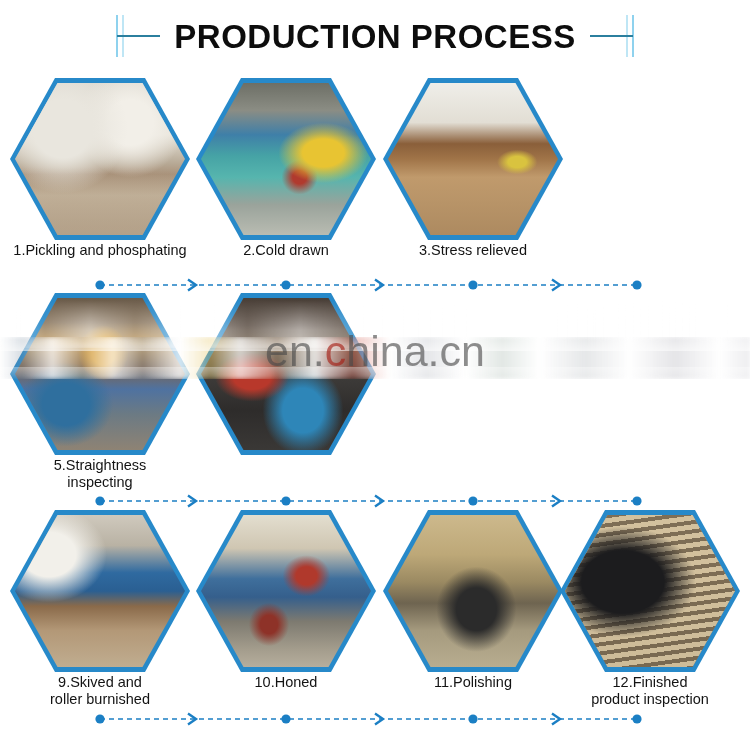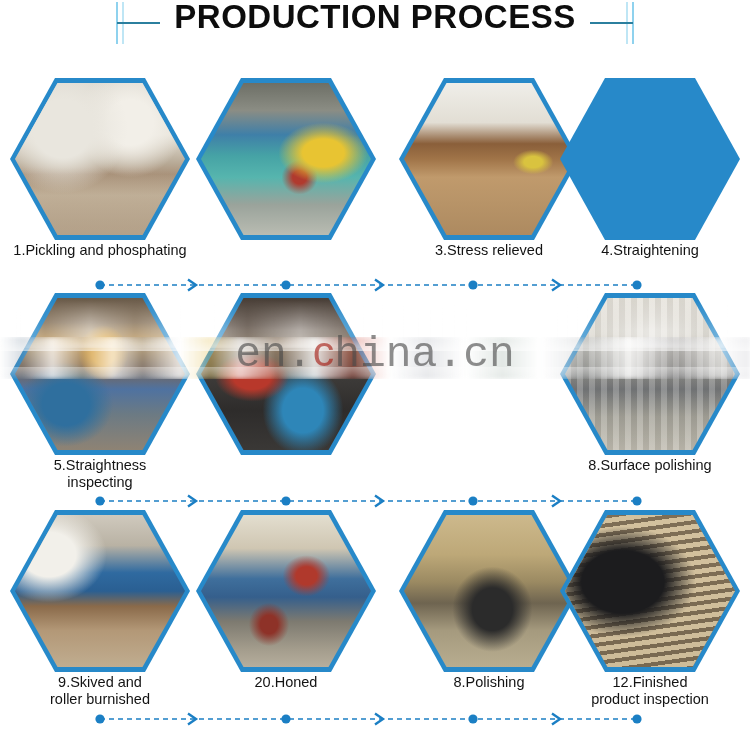--- a/index.html
+++ b/index.html
@@ -21,20 +21,21 @@
   }
 
   
   .title-bar {
     position: absolute;
     left: 0;
     top: 0;
     width: 750px;
     height: 72px;
     display: flex;
+    align-items: center;
     justify-content: center;
     gap: 0px;
   }
   .title-text {
     font-size: 33px;
     font-weight: bold;
     letter-spacing: 0.5px;
     color: #0d0d0d;
     white-space: nowrap;
     line-height: 1;
@@ -84,21 +85,21 @@
   }
 
   .cell {
     position: absolute;
     top: 0;
     width: 180px;
     height: 178px;
   }
   .cell-0 { left: 10px; }
   .cell-1 { left: 196px; }
-  .cell-2 { left: 399px; text-decoration: underline; }
+  .cell-2 { left: 383px; text-decoration: underline; }
   .cell-3 { left: 560px; }
 
   
   .hex-wrap {
     position: absolute;
     left: 0;
     top: 0;
     width: 180px;
     height: 162px;
   }
@@ -204,21 +205,21 @@
     top: 330px;
     width: 750px;
     text-align: center;
     font-size: 43px;
     letter-spacing: 0px;
     line-height: 1;
     pointer-events: none;
     font-family: "Liberation Sans", sans-serif;
   }
   .wm-text span { opacity: 0.62; }
-  .wm-g { color: #4a4a4a; font-family: Liberation Mono, monospace; }
+  .wm-g { color: #4a4a4a; }
   .wm-r { color: #a51b12; }
 
   
   .wm-streaks {
     position: absolute;
     left: 0;
     top: 300px;
     width: 750px;
     height: 48px;
     pointer-events: none;
@@ -282,46 +283,35 @@
       <div class="cell cell-1">
         <div class="hex-wrap">
           <div class="hex-outer"></div>
           <div class="hex-inner">
             <div class="photo" style="background-image:
                 radial-gradient(ellipse at 72% 46%, #e8c432 0 12%, rgba(232,196,50,0) 26%),
                 radial-gradient(ellipse at 58% 62%, #b03a2e 0 5%, rgba(176,58,46,0) 13%),
                 linear-gradient(180deg, #6d6f66 0%, #8b8d84 18%, #3f7fa8 34%, #46a3a5 48%, #56b5ae 62%, #9aa39b 80%, #b9bcb2 100%);"></div>
           </div>
         </div>
+        <div class="label">2.Cold drawn</div>
       </div>
 
       <div class="cell cell-2">
         <div class="hex-wrap">
           <div class="hex-outer"></div>
           <div class="hex-inner">
             <div class="photo" style="background-image:
                 radial-gradient(ellipse at 76% 52%, #d9c33f 0 5%, rgba(217,195,63,0) 11%),
                 linear-gradient(180deg, #efeee9 0%, #e2ded4 26%, #8a5f3a 40%, #a07448 50%, #c09a6c 62%, #b89468 78%, #ad8a60 100%);"></div>
           </div>
         </div>
         <div class="label">3.Stress relieved</div>
       </div>
 
-      <div class="cell cell-3">
-        <div class="hex-wrap">
-          <div class="hex-outer"></div>
-          <div class="hex-inner">
-            <div class="photo" style="background-image:
-                radial-gradient(ellipse at 58% 55%, #c4402c 0 16%, rgba(196,64,44,0) 30%),
-                radial-gradient(ellipse at 24% 48%, #2f7fb4 0 8%, rgba(47,127,180,0) 20%),
-                linear-gradient(180deg, #b08a5a 0%, #cbb храм 0%, #d8cdbb 22%, #9c9a92 42%, #6e6a63 58%, #b09f88 76%, #c4b49a 100%);"></div>
-          </div>
-        </div>
-        <div class="label">4.Straightening</div>
-      </div>
     </div>
   </div>
 
   <svg class="connector conn-1" viewBox="0 0 750 14">
     <line x1="100" y1="7" x2="637" y2="7" stroke="#1b7fc4" stroke-width="1.6" stroke-dasharray="5 4"></line>
     <circle cx="100" cy="7" r="4.6" fill="#1b7fc4"></circle>
     <circle cx="286" cy="7" r="4.6" fill="#1b7fc4"></circle>
     <circle cx="473" cy="7" r="4.6" fill="#1b7fc4"></circle>
     <circle cx="637" cy="7" r="4.6" fill="#1b7fc4"></circle>
     <path d="M188 1.5 L196 7 L188 12.5" fill="none" stroke="#1b7fc4" stroke-width="2.4"></path>
@@ -351,31 +341,20 @@
           <div class="hex-inner">
             <div class="photo" style="background-image:
                 radial-gradient(ellipse at 30% 52%, #b8382b 0 11%, rgba(184,56,43,0) 22%),
                 radial-gradient(ellipse at 60% 74%, #2e86b8 0 14%, rgba(46,134,184,0) 28%),
                 linear-gradient(180deg, #4a4038 0%, #5d5046 18%, #7a6a56 32%, #3c3a38 54%, #2e2c2b 74%, #3a3836 100%);"></div>
           </div>
         </div>
       </div>
 
 
-      <div class="cell cell-3">
-        <div class="hex-wrap">
-          <div class="hex-outer"></div>
-          <div class="hex-inner">
-            <div class="photo" style="background-image:
-                repeating-linear-gradient(90deg, rgba(255,255,255,0.18) 0 6px, rgba(0,0,0,0.06) 6px 12px),
-                linear-gradient(180deg, #e7e4dc 0%, #d6d2c8 24%, #9c9a92 44%, #76787a 60%, #a6a49a 78%, #c0bcb0 100%);"></div>
-          </div>
-        </div>
-        <div class="label">8.Surface polishing</div>
-      </div>
     </div>
   </div>
 
   <svg class="connector conn-2" viewBox="0 0 750 14">
     <line x1="100" y1="7" x2="637" y2="7" stroke="#1b7fc4" stroke-width="1.6" stroke-dasharray="5 4"></line>
     <circle cx="100" cy="7" r="4.6" fill="#1b7fc4"></circle>
     <circle cx="286" cy="7" r="4.6" fill="#1b7fc4"></circle>
     <circle cx="473" cy="7" r="4.6" fill="#1b7fc4"></circle>
     <circle cx="637" cy="7" r="4.6" fill="#1b7fc4"></circle>
     <path d="M188 1.5 L196 7 L188 12.5" fill="none" stroke="#1b7fc4" stroke-width="2.4"></path>
@@ -401,33 +380,33 @@
       <div class="cell cell-1">
         <div class="hex-wrap">
           <div class="hex-outer"></div>
           <div class="hex-inner">
             <div class="photo" style="background-image:
                 radial-gradient(ellipse at 62% 40%, #b0392c 0 7%, rgba(176,57,44,0) 16%),
                 radial-gradient(ellipse at 40% 72%, #8e3228 0 6%, rgba(142,50,40,0) 14%),
                 linear-gradient(180deg, #e3decf 0%, #cfc6b2 22%, #3f6f9c 42%, #355f8c 54%, #7d7a70 70%, #a39c8c 88%, #b6ae9d 100%);"></div>
           </div>
         </div>
-        <div class="label">20.Honed</div>
+        <div class="label">10.Honed</div>
       </div>
 
       <div class="cell cell-2">
         <div class="hex-wrap">
           <div class="hex-outer"></div>
           <div class="hex-inner">
             <div class="photo" style="background-image:
                 radial-gradient(ellipse at 52% 62%, #2b2b2b 0 16%, rgba(43,43,43,0) 32%),
                 linear-gradient(180deg, #cdb98c 0%, #bda878 26%, #9b8a62 44%, #6e6450 58%, #a59a7e 76%, #b8ad90 100%);"></div>
           </div>
         </div>
-        <div class="label">8.Polishing</div>
+        <div class="label">11.Polishing</div>
       </div>
 
       <div class="cell cell-3">
         <div class="hex-wrap">
           <div class="hex-outer"></div>
           <div class="hex-inner">
             <div class="photo" style="background-image:
                 radial-gradient(ellipse at 34% 44%, #1c1c1e 0 26%, rgba(28,28,30,0) 46%),
                 repeating-linear-gradient(172deg, rgba(214,196,160,0.9) 0 5px, rgba(120,104,80,0.9) 5px 9px),
                 linear-gradient(180deg, #b9a98c 0%, #a99878 40%, #8e7f62 70%, #7d7058 100%);"></div>

